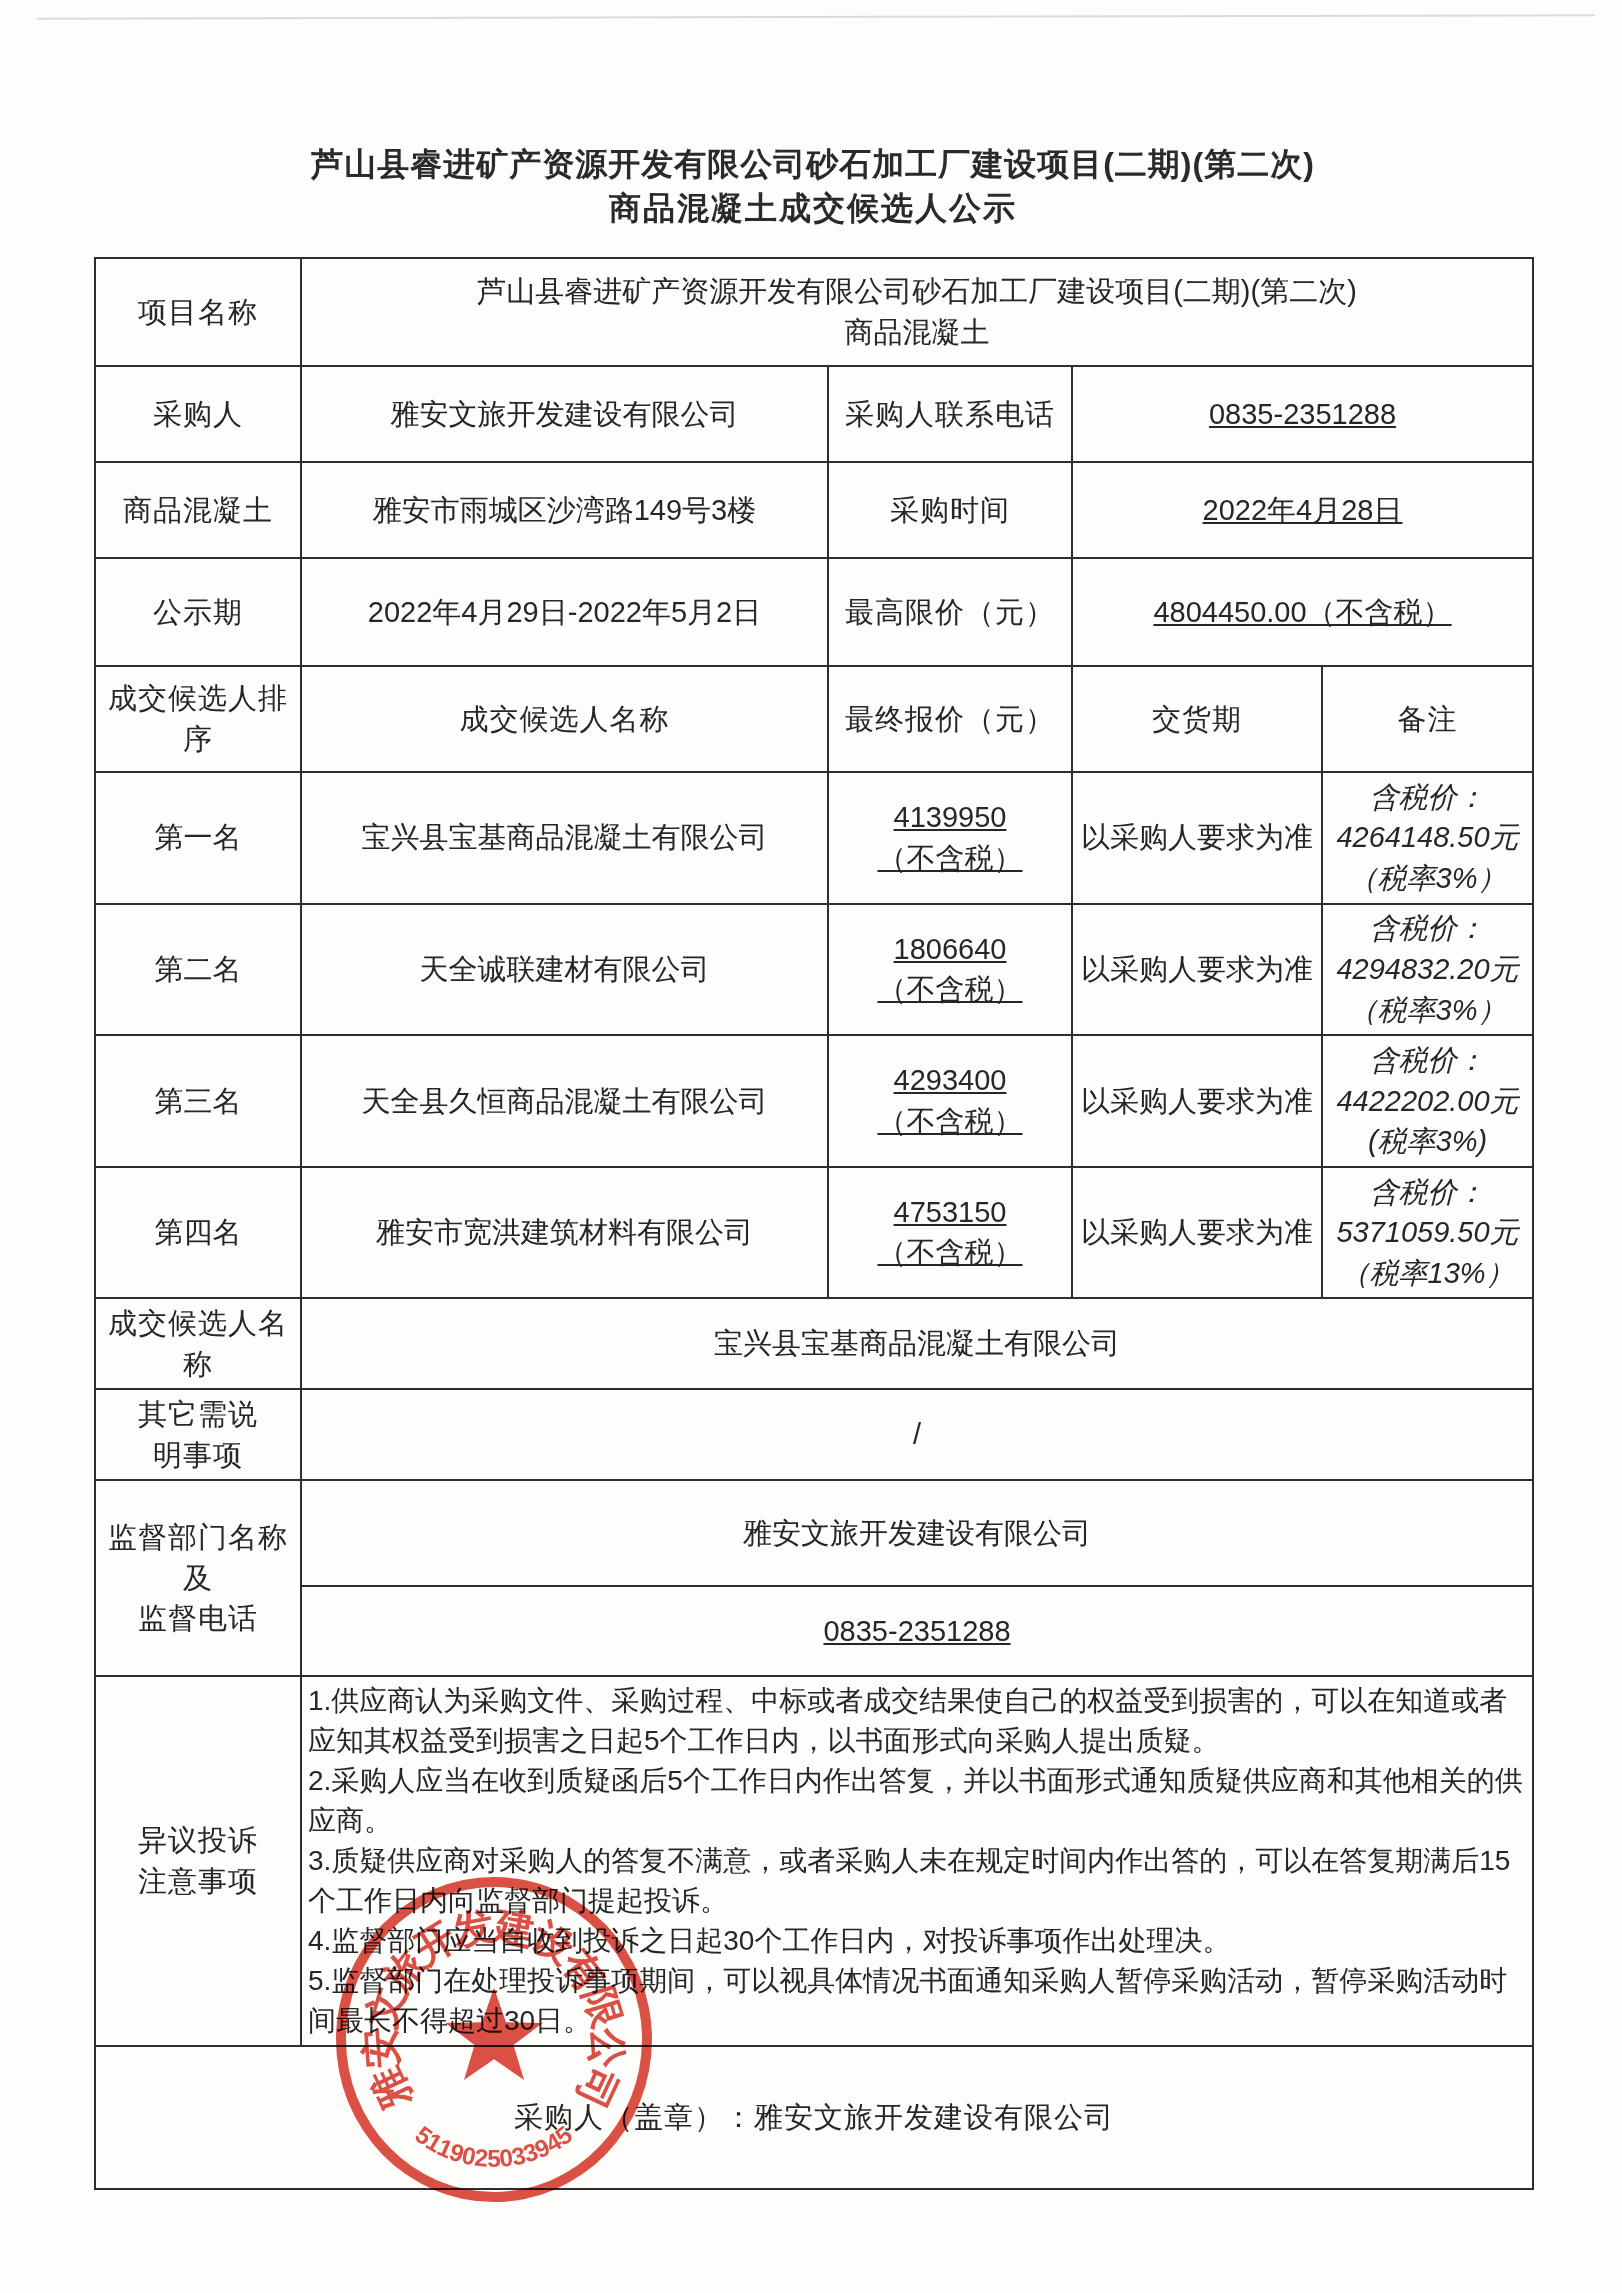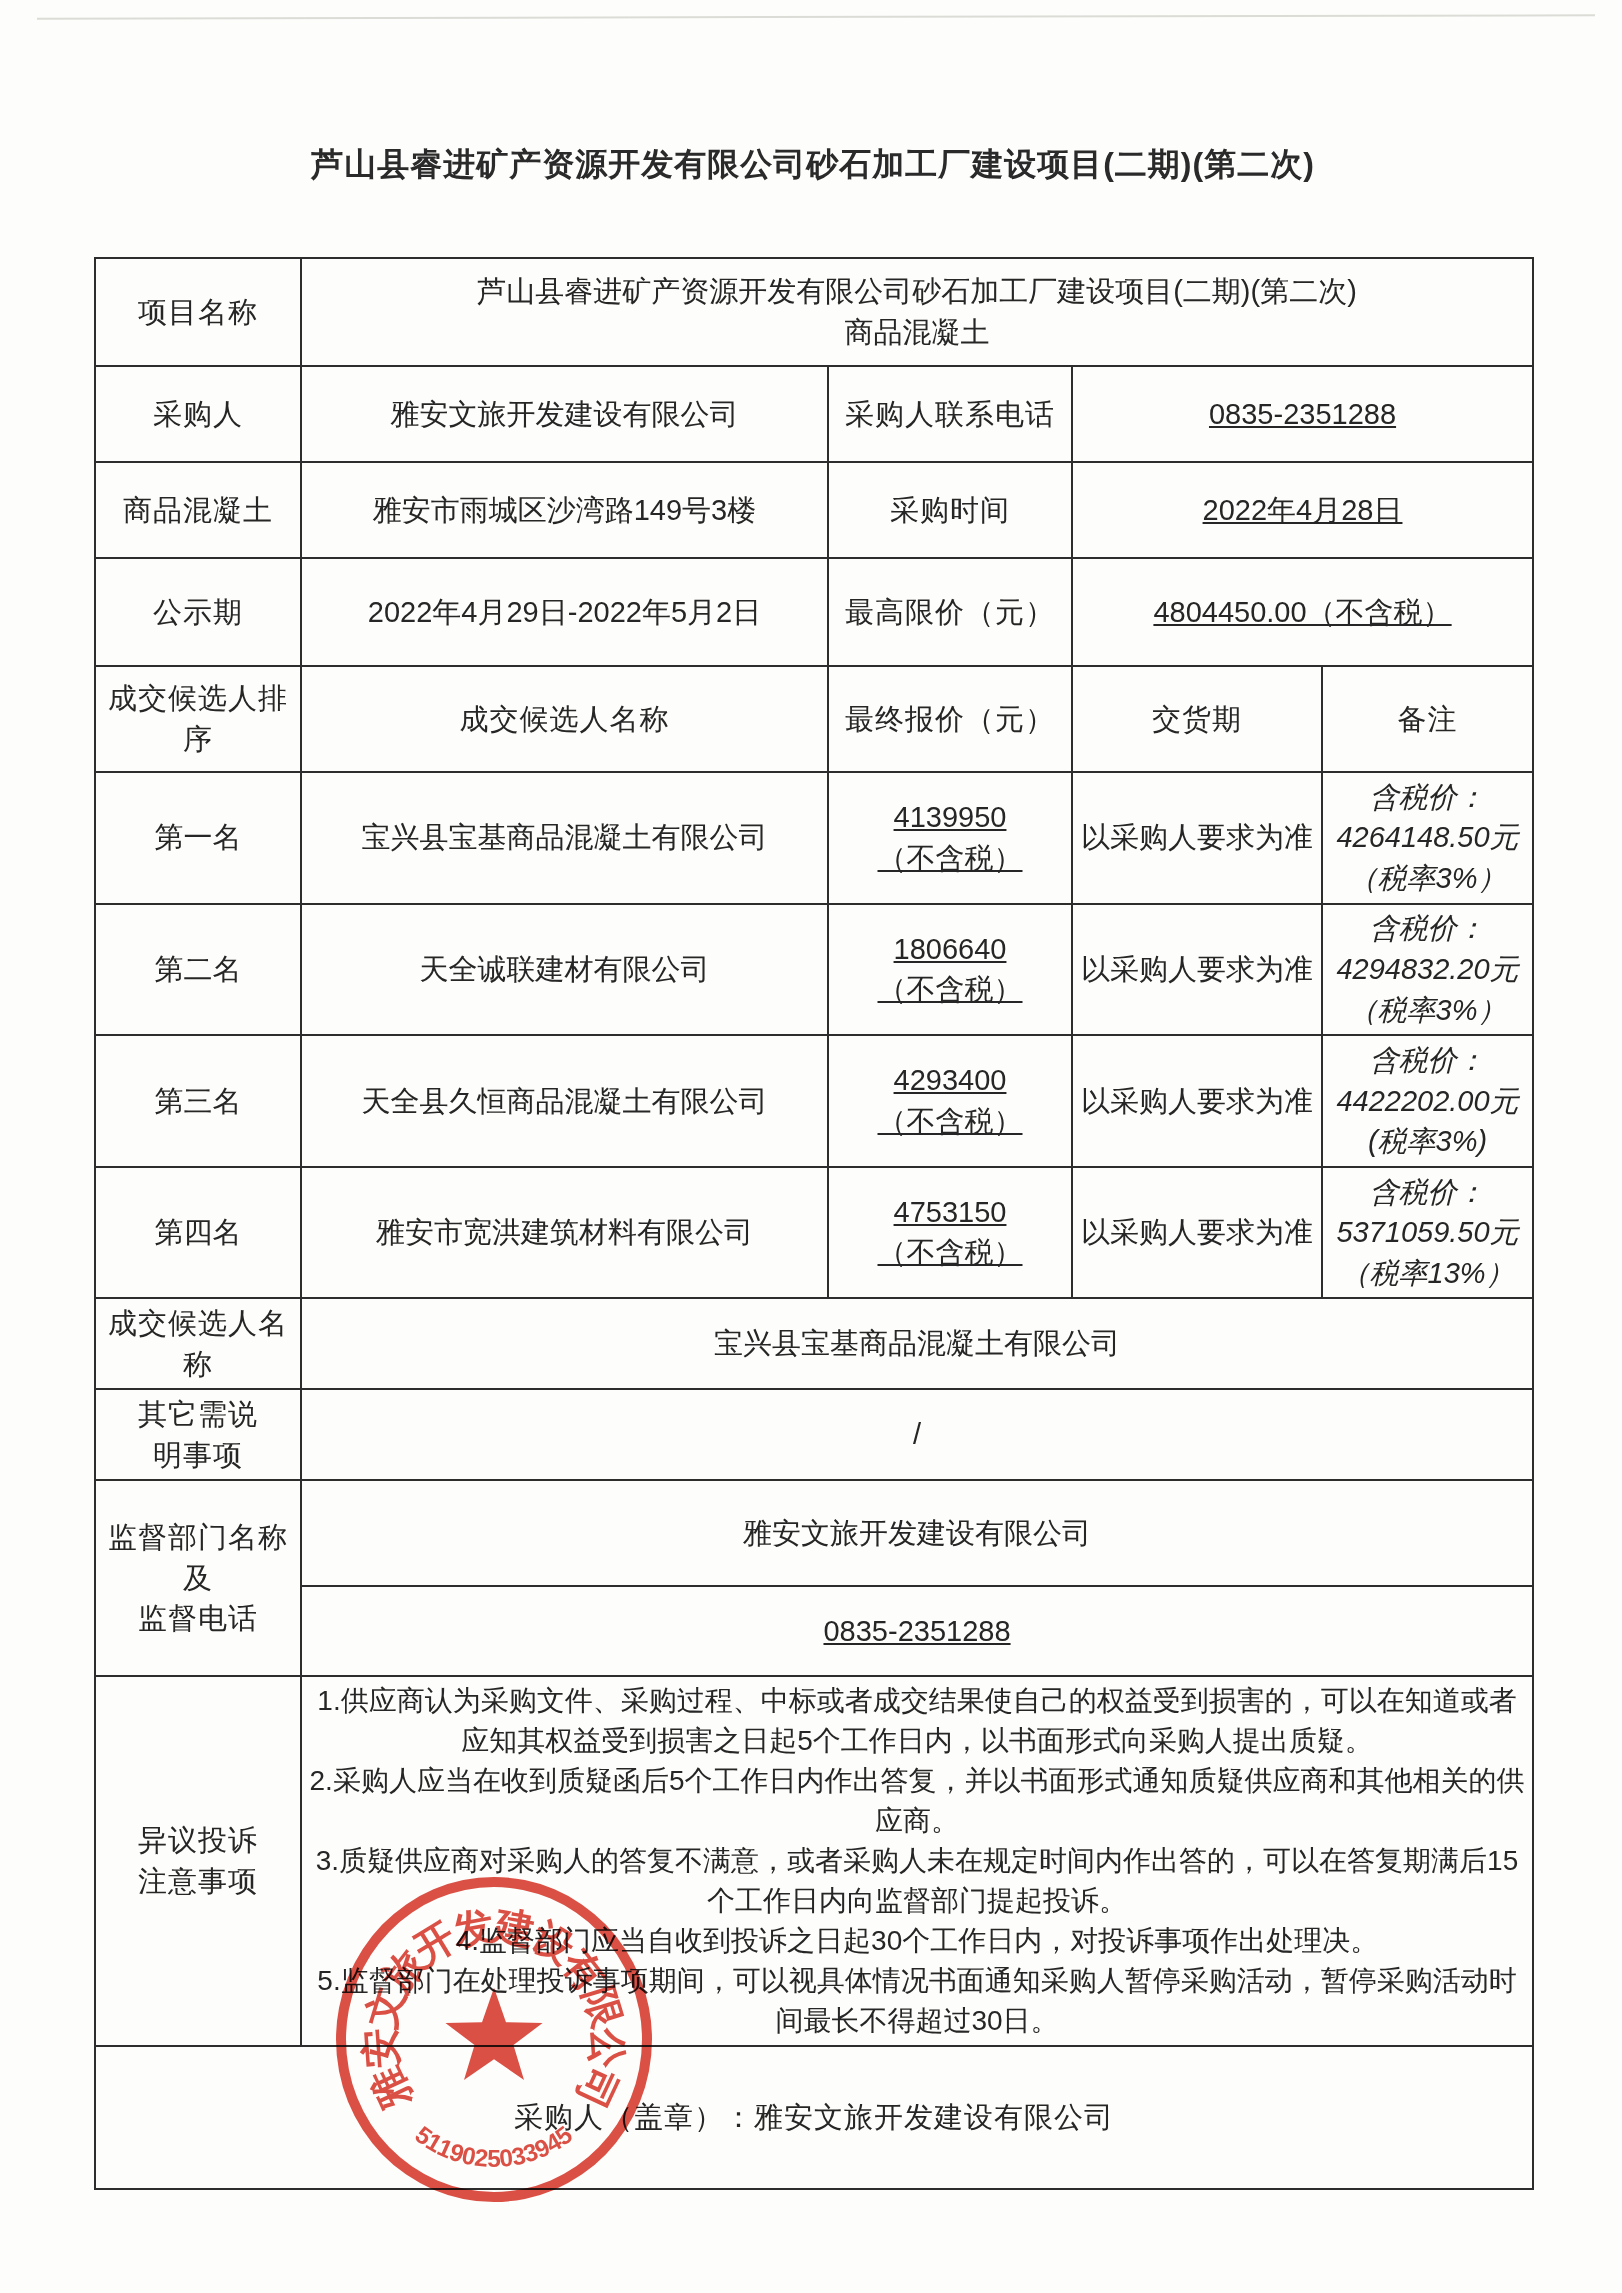--- a/index.html
+++ b/index.html
@@ -33,21 +33,21 @@
     word-break:break-all;
   }
   td.pre{white-space:pre-line;}
   td.lbl{letter-spacing:1px;}
   td.num{font-size:28px;text-decoration:underline;}
   td.remark{font-size:27.4px;line-height:1.35;padding:3.9px 9.8px;font-style:italic;}
   td.objection-cell{
     text-align:left;vertical-align:top;
     padding:9.8px 13.7px 9.8px 11.8px;
   }
-  .obj-item{font-size:28px;line-height:40px;text-align:center;}
+  .obj-item{font-size:28px;line-height:40px;text-align:left;}
   td.seal-cell{
     text-align:left;font-size:29px;padding-left:5.9px;letter-spacing:1px;
   }
   
   .stamp{
     position:absolute;left:336px;top:1877px;width:316px;height:325px;
     border-radius:50%;
     box-sizing:border-box;
     mix-blend-mode:multiply;
     opacity:0.88;
@@ -69,20 +69,21 @@
 </style>
 </head>
 <body>
 
 <div class="page">
 
   <div class="scan-line"></div>
 
   <div class="title">
     <div class="t1">芦山县睿进矿产资源开发有限公司砂石加工厂建设项目(二期)(第二次)</div>
+    <div class="t2">商品混凝土成交候选人公示</div>
   </div>
 
   <table class="doc">
     <colgroup>
       <col style="width:206px">
         <col style="width:527px">
         <col style="width:244px">
         <col style="width:250px">
         <col style="width:211px">
     </colgroup>

